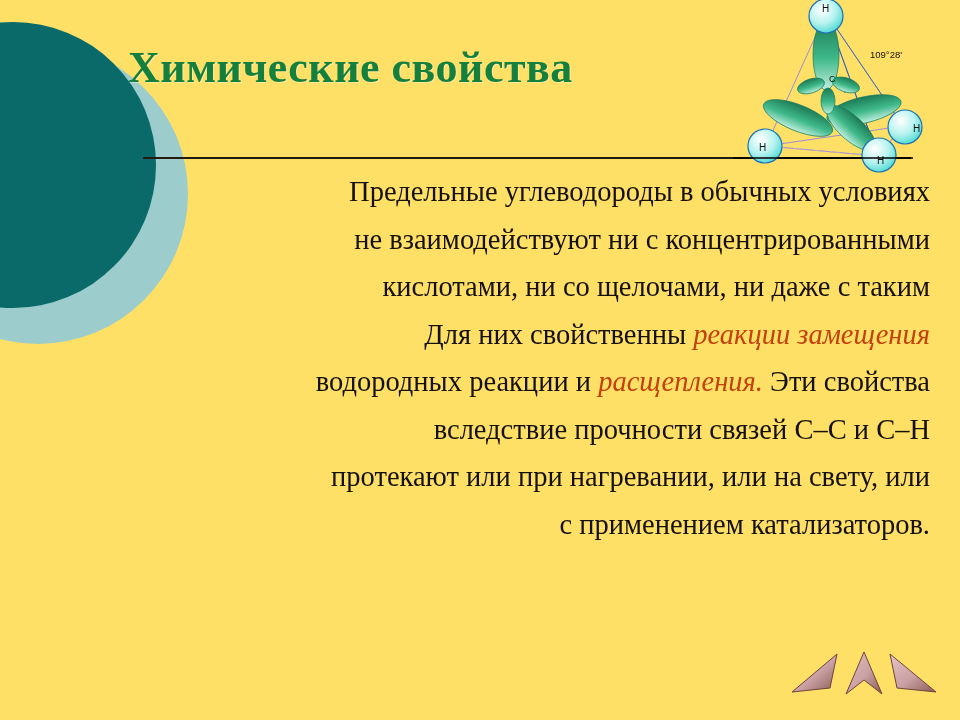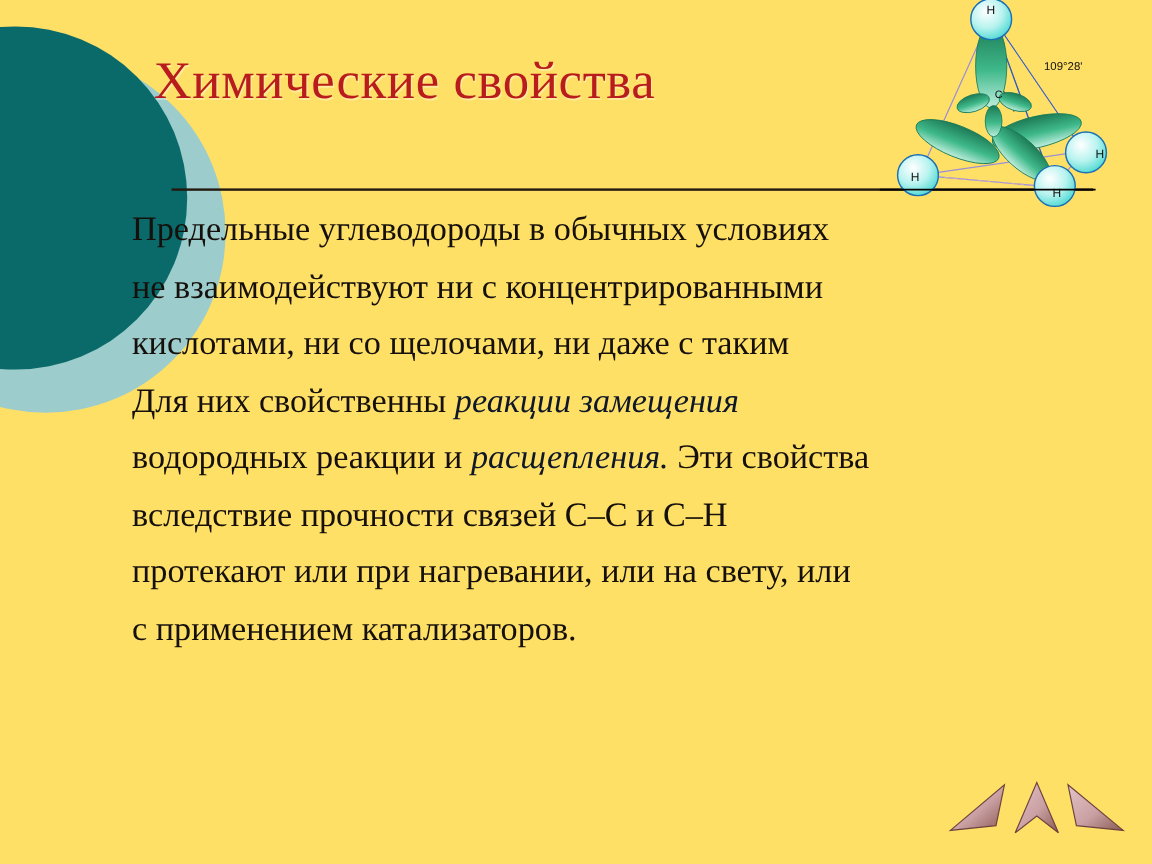--- a/index.html
+++ b/index.html
@@ -40,22 +40,22 @@
     border-radius: 50%;
     background: #0a6a69;
   }
 
   
   .title {
     position: absolute;
     left: 128px;
     top: 42px;
     font-size: 44px;
-    font-weight: normal;
-    color: #b91c1c;
+    font-weight: bold;
+    color: #15803d;
     letter-spacing: 0.5px;
     white-space: nowrap;
     text-shadow: 1px 1px 0 rgba(255,255,255,0.35);
   }
 
   
   .rule {
     position: absolute;
     left: 143px;
     top: 157px;
@@ -66,27 +66,28 @@
 
   
   .body-text {
     position: absolute;
     left: 110px;
     top: 168px;
     width: 820px;
     font-size: 28.5px;
     line-height: 47.5px;
     color: #15100c;
+    text-align: right;
   }
   .body-text .line {
     white-space: nowrap;
   }
   .em-teal {
     font-style: italic;
-    color: #0f172a;
+    color: #c2410c;
   }
 
   
   .molecule {
     position: absolute;
     left: 733px;
     top: 0px;
     width: 227px;
     height: 175px;
   }

